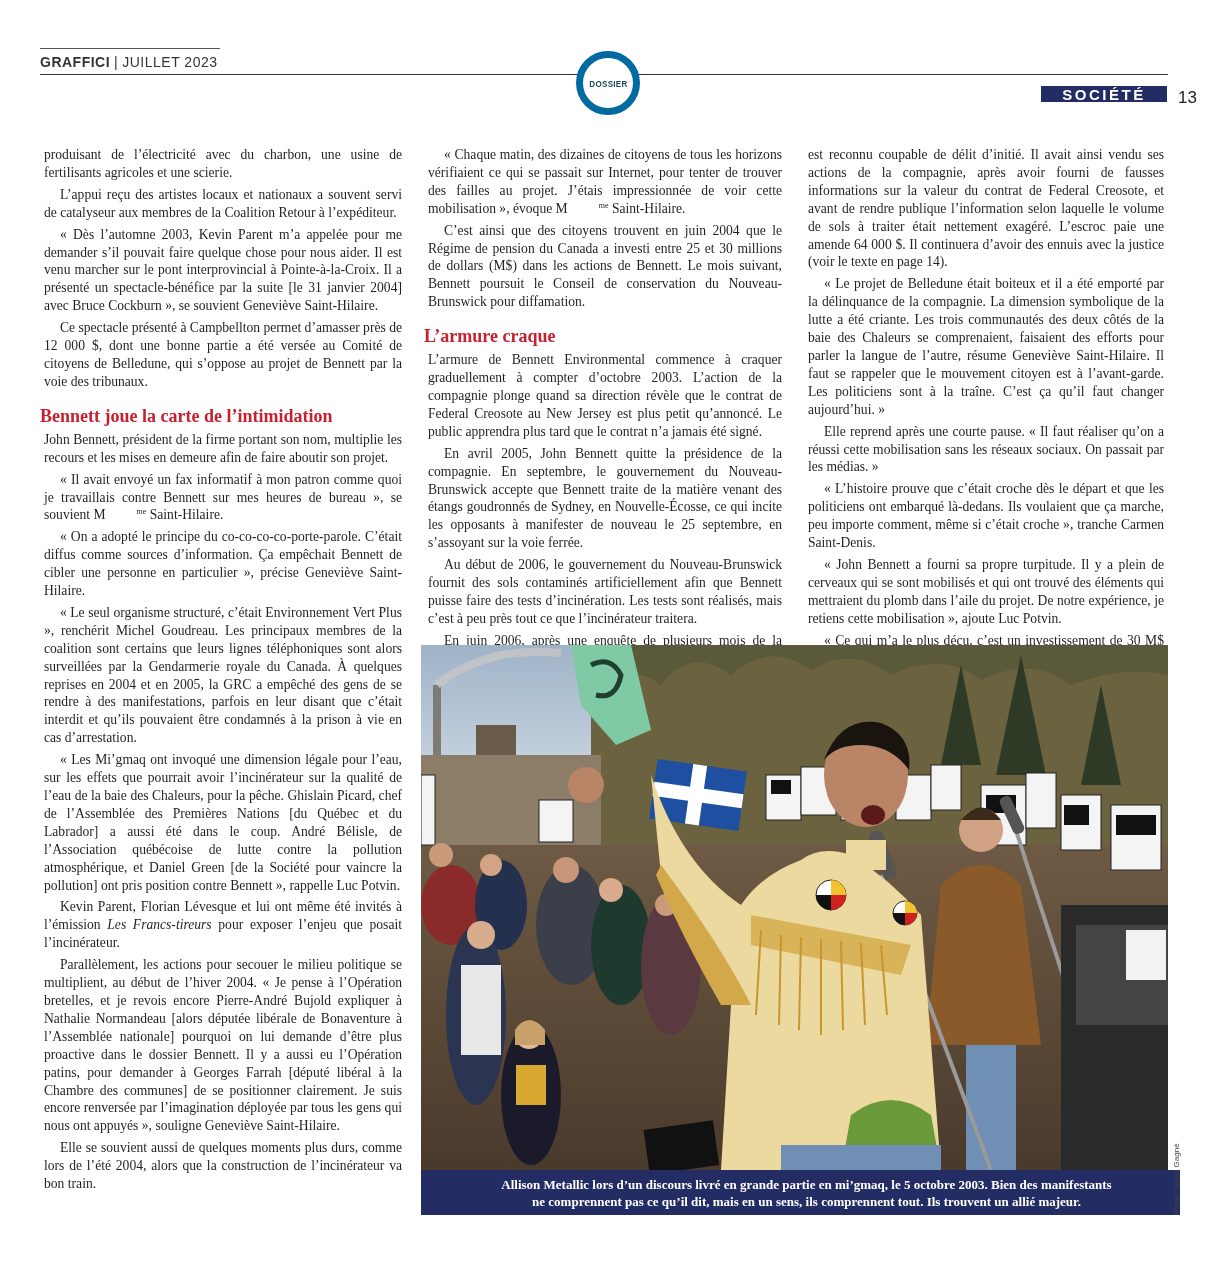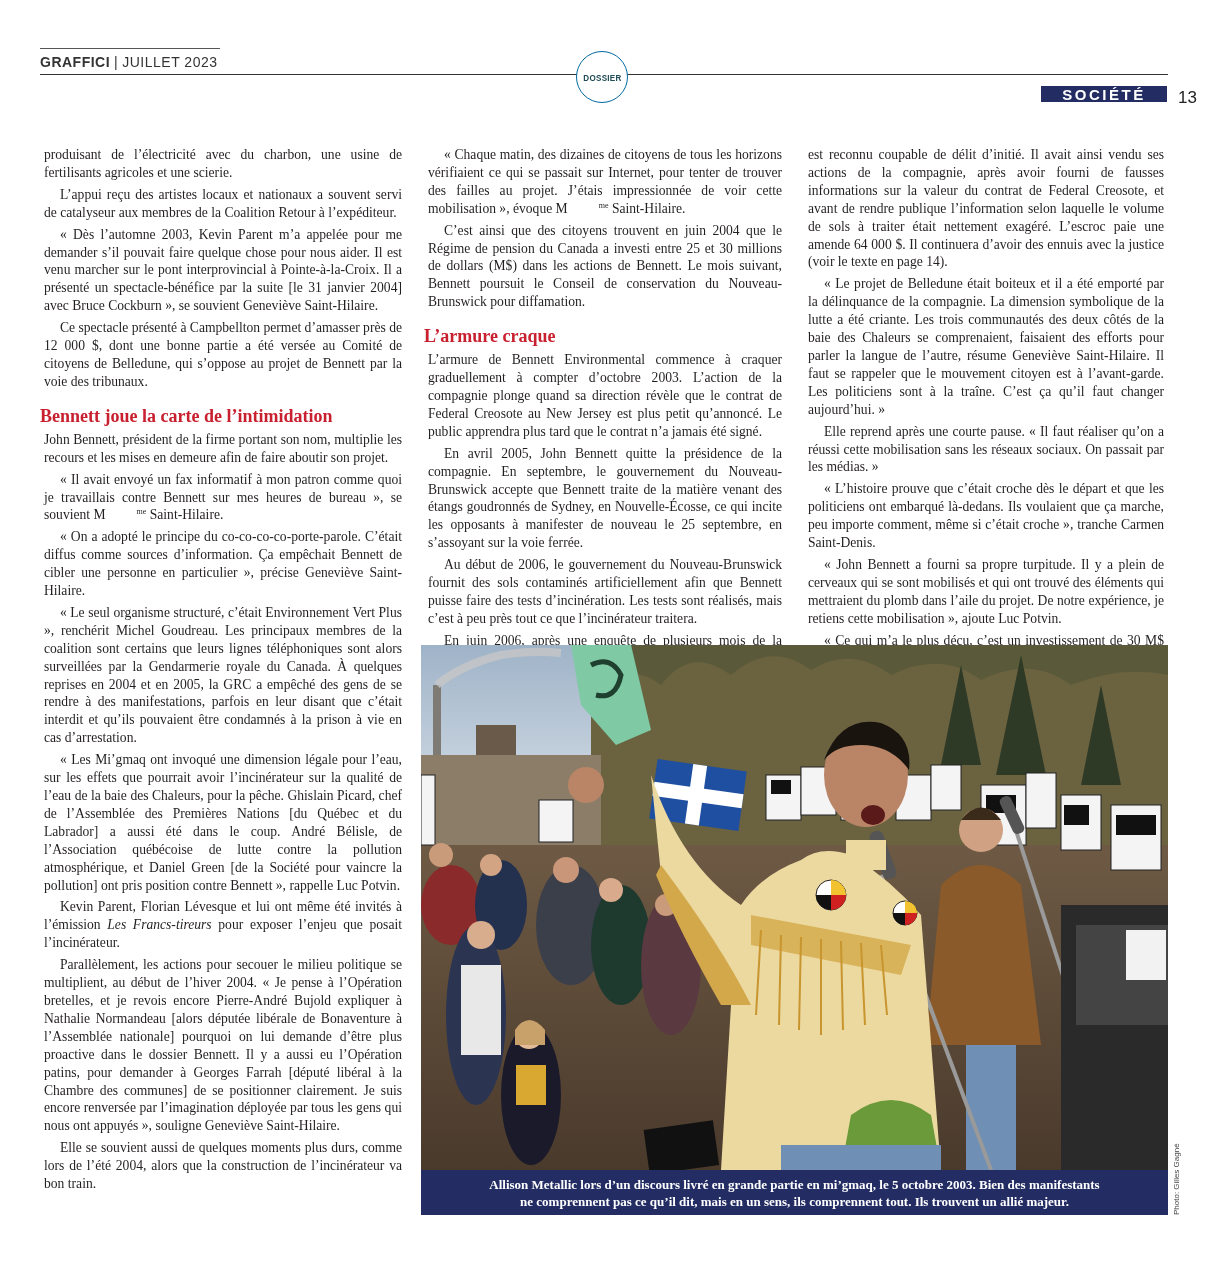--- a/index.html
+++ b/index.html
@@ -5,39 +5,39 @@
   html, body { margin: 0; padding: 0; background: #ffffff; }
   body { width: 1228px; height: 1269px; position: relative; overflow: hidden; color: #231f20; }
   .page { position: absolute; left: 0; top: 0; width: 1228px; height: 1269px; }
 
   
   .hdr-topline { position: absolute; left: 40px; top: 48px; width: 180px; height: 1px; background: #555; }
   .hdr-masthead { position: absolute; left: 40px; top: 54px; font-family: "Liberation Sans", sans-serif; font-size: 14px; letter-spacing: 0.5px; color: #333; }
   .hdr-masthead .brand { font-weight: bold; }
   .hdr-masthead .sep { margin: 0 4px; }
   .hdr-line { position: absolute; left: 40px; top: 74px; width: 1128px; height: 1px; background: #333; }
-  .hdr-circle { position: absolute; left: 576px; top: 51px; width: 50px; height: 50px; border: 1px solid #0369a1; border-radius: 50%; background: #fff; display: flex; align-items: center; justify-content: center; }
+  .hdr-circle { position: absolute; left: 576px; top: 51px; width: 50px; height: 50px; border: 7px solid #0369a1; border-radius: 50%; background: #fff; display: flex; align-items: center; justify-content: center; }
   .hdr-circle span { font-family: "Liberation Sans", sans-serif; font-weight: bold; font-size: 9.5px; color: #1d4a55; letter-spacing: 0.3px; transform: scaleX(0.85); }
   .section-tag { position: absolute; left: 1041px; top: 86px; width: 126px; height: 16px; background: #232d63; color: #fff; font-family: "Liberation Sans", sans-serif; font-weight: bold; font-size: 15px; letter-spacing: 2.5px; display: flex; align-items: center; justify-content: center; }
   .page-num { position: absolute; left: 1178px; top: 88px; font-family: "Liberation Sans", sans-serif; font-size: 17px; color: #222; }
 
   
   .col { position: absolute; font-family: "Liberation Serif", serif; font-size: 13.6px; line-height: 17.9px; text-align: justify; color: #231f20; hyphens: auto; }
   .col p { margin: 4px; text-indent: 16px; }
   .col p.noindent { text-indent: 0; }
   .col h2 { margin: 14px 0 4px 0; font-family: "Liberation Serif", serif; font-weight: bold; color: #c8202f; font-size: 18px; line-height: 22px; }
   .col1 { left: 40px; top: 142px; width: 366px; }
   .col2 { left: 424px; top: 142px; width: 362px; }
   .col3 { left: 804px; top: 142px; width: 364px; }
   sup { font-size: 8px; vertical-align: 5px; line-height: 0; padding-left: 31px; }
 
   
   .photo { position: absolute; left: 421px; top: 645px; width: 747px; height: 525px; overflow: hidden; background: #6b6a5a; }
   .photo svg { display: block; }
-  .caption { position: absolute; left: 421px; top: 1170px; width: 747px; height: 45px; background: #232d63; color: #fff; font-family: "Liberation Serif", serif; font-weight: bold; font-size: 13px; line-height: 17px; text-align: center; display: flex; align-items: center; justify-content: center; }
+  .caption { position: absolute; left: 421px; top: 1170px; width: 747px; height: 45px; background: #232d63; color: #fff; font-family: "Liberation Serif", serif; font-weight: bold; font-size: 13px; line-height: 17px; text-align: center; display: flex; align-items: center; justify-content: center; padding-left: 12px; }
   .caption span { display: block; padding: 0 20px; }
   .credit { position: absolute; left: 1172px; top: 1215px; transform-origin: left top; transform: rotate(-90deg); font-family: "Liberation Sans", sans-serif; font-size: 8px; color: #444; white-space: nowrap; }
 </style>
 </head>
 <body>
 
 <div class="page">
 
   <div class="hdr-topline"></div>
   <div class="hdr-masthead">

